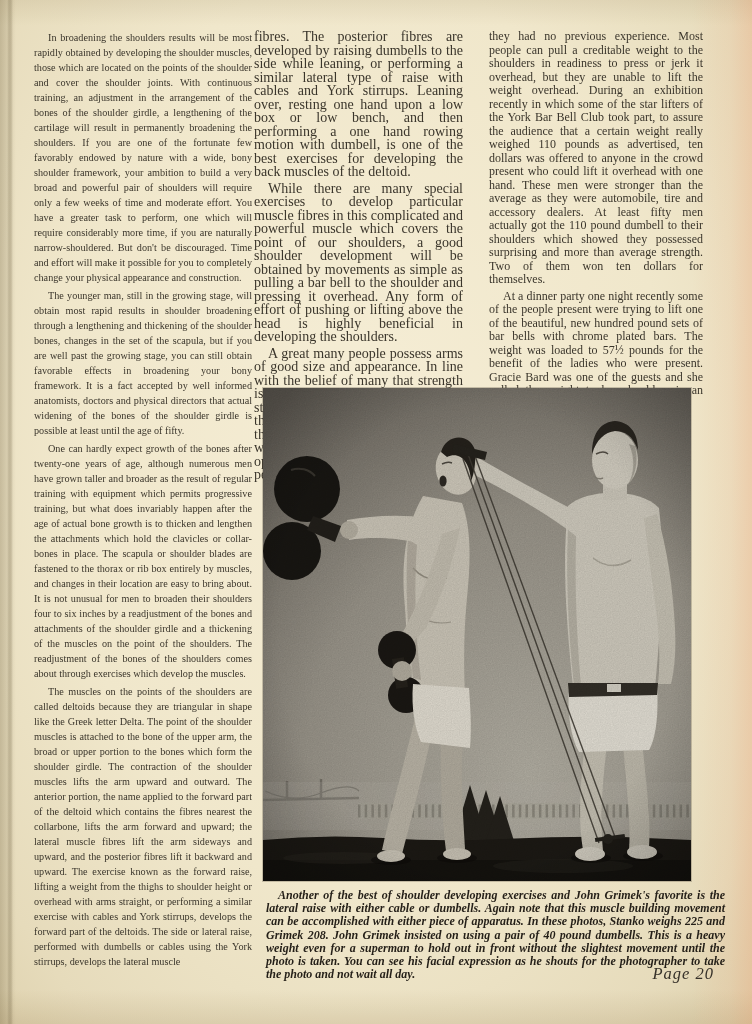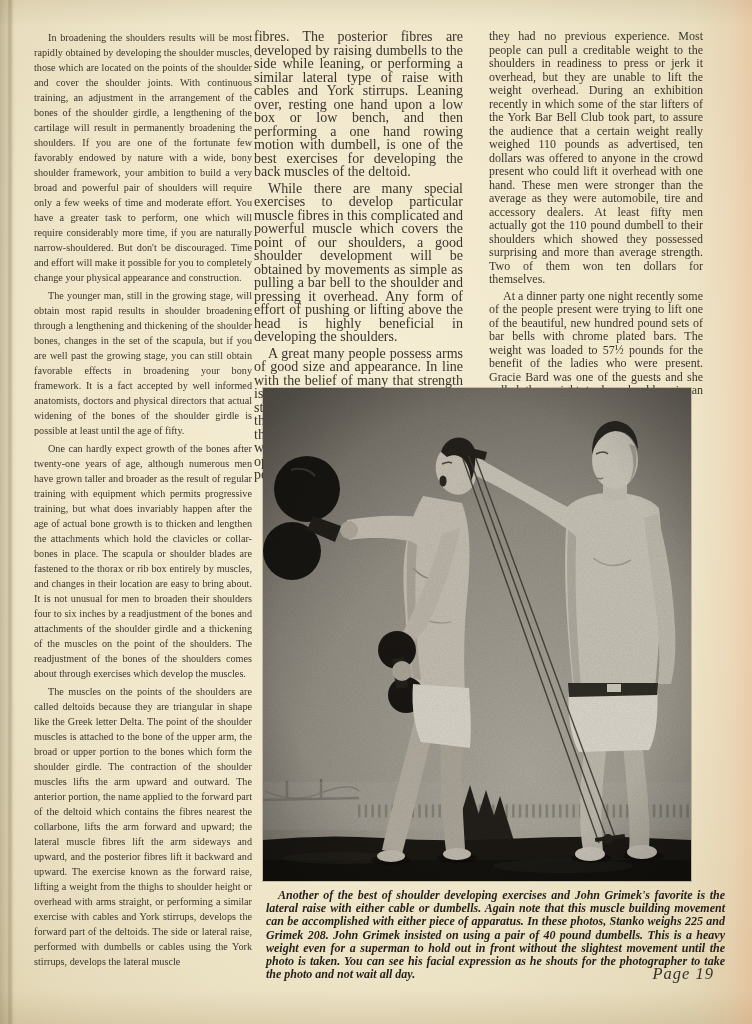--- a/index.html
+++ b/index.html
@@ -176,15 +176,15 @@
 
       <rect width="428" height="493" filter="url(#grain)" opacity="0.13"></rect>
       <rect width="428" height="493" fill="url(#vig)"></rect>
     </svg>
   </div>
 
   <div id="caption">
     <p>Another of the best of shoulder developing exercises and John Grimek's favorite is the lateral raise with either cable or dumbells. Again note that this muscle building movement can be accomplished with either piece of apparatus. In these photos, Stanko weighs 225 and Grimek 208. John Grimek insisted on using a pair of 40 pound dumbells. This is a heavy weight even for a superman to hold out in front without the slightest movement until the photo is taken. You can see his facial expression as he shouts for the photographer to take the photo and not wait all day.</p>
   </div>
 
-  <div id="page-number">Page 19</div>
+  <div id="page-number">Page 20</div>
 
 </div>
 
 </body></html>

